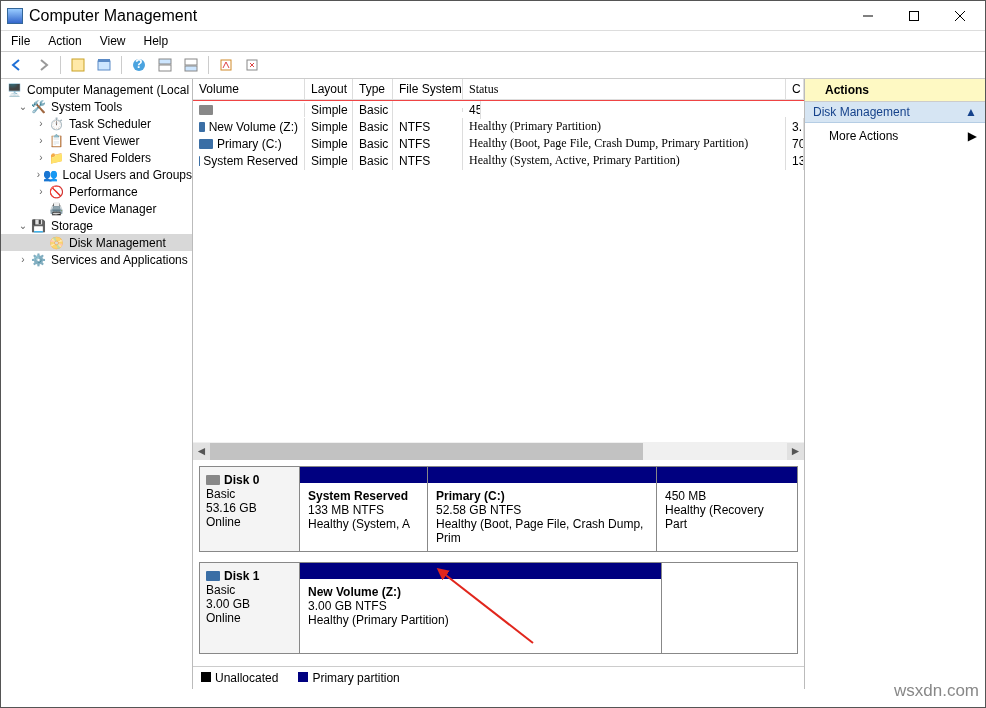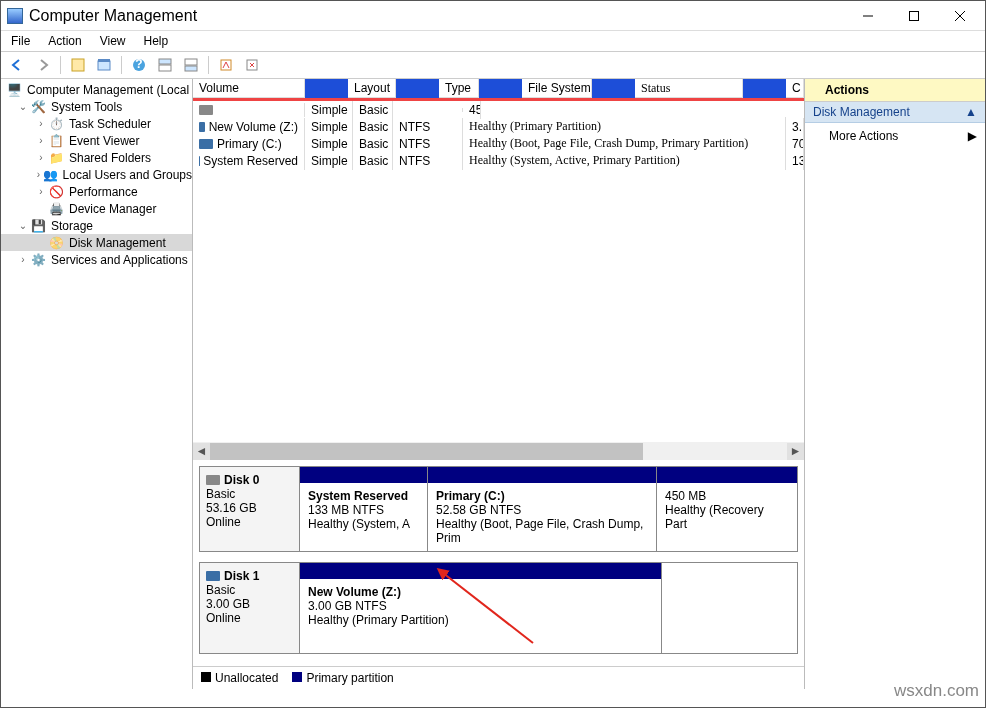--- a/index.html
+++ b/index.html
@@ -27,21 +27,21 @@
 .tree-item { display: flex; align-items: center; height: 17px; padding-left: 4px; white-space: nowrap; cursor: default; }
 .tree-item.selected { background: #d8d8d8; }
 .expander { width: 12px; text-align: center; color: #666; font-size: 10px; }
 .tree-icon { width: 16px; height: 16px; margin: 0 4px 0 2px; display: inline-flex; align-items: center; justify-content: center; }
 .ind1 { padding-left: 16px; }
 .ind2 { padding-left: 34px; }
 
 .center-pane { flex: 1; display: flex; flex-direction: column; border-right: 1px solid #bbb; min-width: 0; }
 
 
-.vol-header { display: flex; background: #1d4ed8; border-bottom: 3px solid #ef4444; height: 22px; gap: 43px; }
+.vol-header { display: flex; background: #1d4ed8; border-bottom: 1px solid #ef4444; height: 22px; }
 .vol-header .col, .vol-row .col { padding: 2px 6px; border-right: 1px solid #ddd; overflow: hidden; white-space: nowrap; text-overflow: clip; }
 .vol-header .col { font-weight: normal; background: #fff; border-bottom: 1px solid #ddd; display: flex; align-items: center; }
 .vol-rows { flex: 1; overflow: hidden; }
 .vol-row { display: flex; height: 17px; align-items: center; }
 .c-vol { width: 112px; display:flex; align-items:center; gap:4px; }
 .c-lay { width: 48px; }
 .c-typ { width: 40px; }
 .c-fs  { width: 70px; }
 .c-st  { flex: 1; font-family: Liberation Serif, serif; }
 .c-cap { width: 18px; text-align: right; }
@@ -58,21 +58,21 @@
 .disk-block { display: flex; border: 1px solid #888; margin-bottom: 10px; }
 .disk-block + .disk-block { margin-bottom: 6px; }
 .disk-info { width: 100px; background: #f4f4f4; border-right: 1px solid #888; padding: 6px; }
 .disk-info .dn { font-weight: bold; display:flex; align-items:center; gap:4px; }
 .disk-parts { flex:1; display:flex; }
 .part { border-right: 1px solid #888; display:flex; flex-direction:column; }
 .part:last-child { border-right: none; }
 .part-hdr { height: 16px; background: #000080; }
 .part-body { padding: 6px 8px; flex:1; }
 .part-body .pn { font-weight: bold; }
-.legend { padding: 4px 8px; display:flex; gap: 14px; border-top: 1px solid #ccc; align-items:center; font-size:12px; }
+.legend { padding: 4px 8px; display:flex; gap: 20px; border-top: 1px solid #ccc; align-items:center; font-size:12px; }
 .sw { width:10px; height:10px; display:inline-block; margin-right:4px; }
 
 
 .actions-pane { width: 180px; }
 .actions-hd { background: #fef9c3; font-weight: bold; padding: 4px 20px; border-bottom: 1px solid #ccc; }
 .actions-sec { background: #d6e5f3; padding: 3px 8px; color: #15428b; display:flex; justify-content:space-between; align-items:center; border-bottom:1px solid #b5cde4; }
 .actions-item { padding: 6px 8px 6px 24px; cursor: default; display:flex; justify-content:space-between; align-items:center; }
 
 
 .watermark { position:absolute; right:6px; bottom:6px; color:#888; font-size:17px;text-align:right; }

